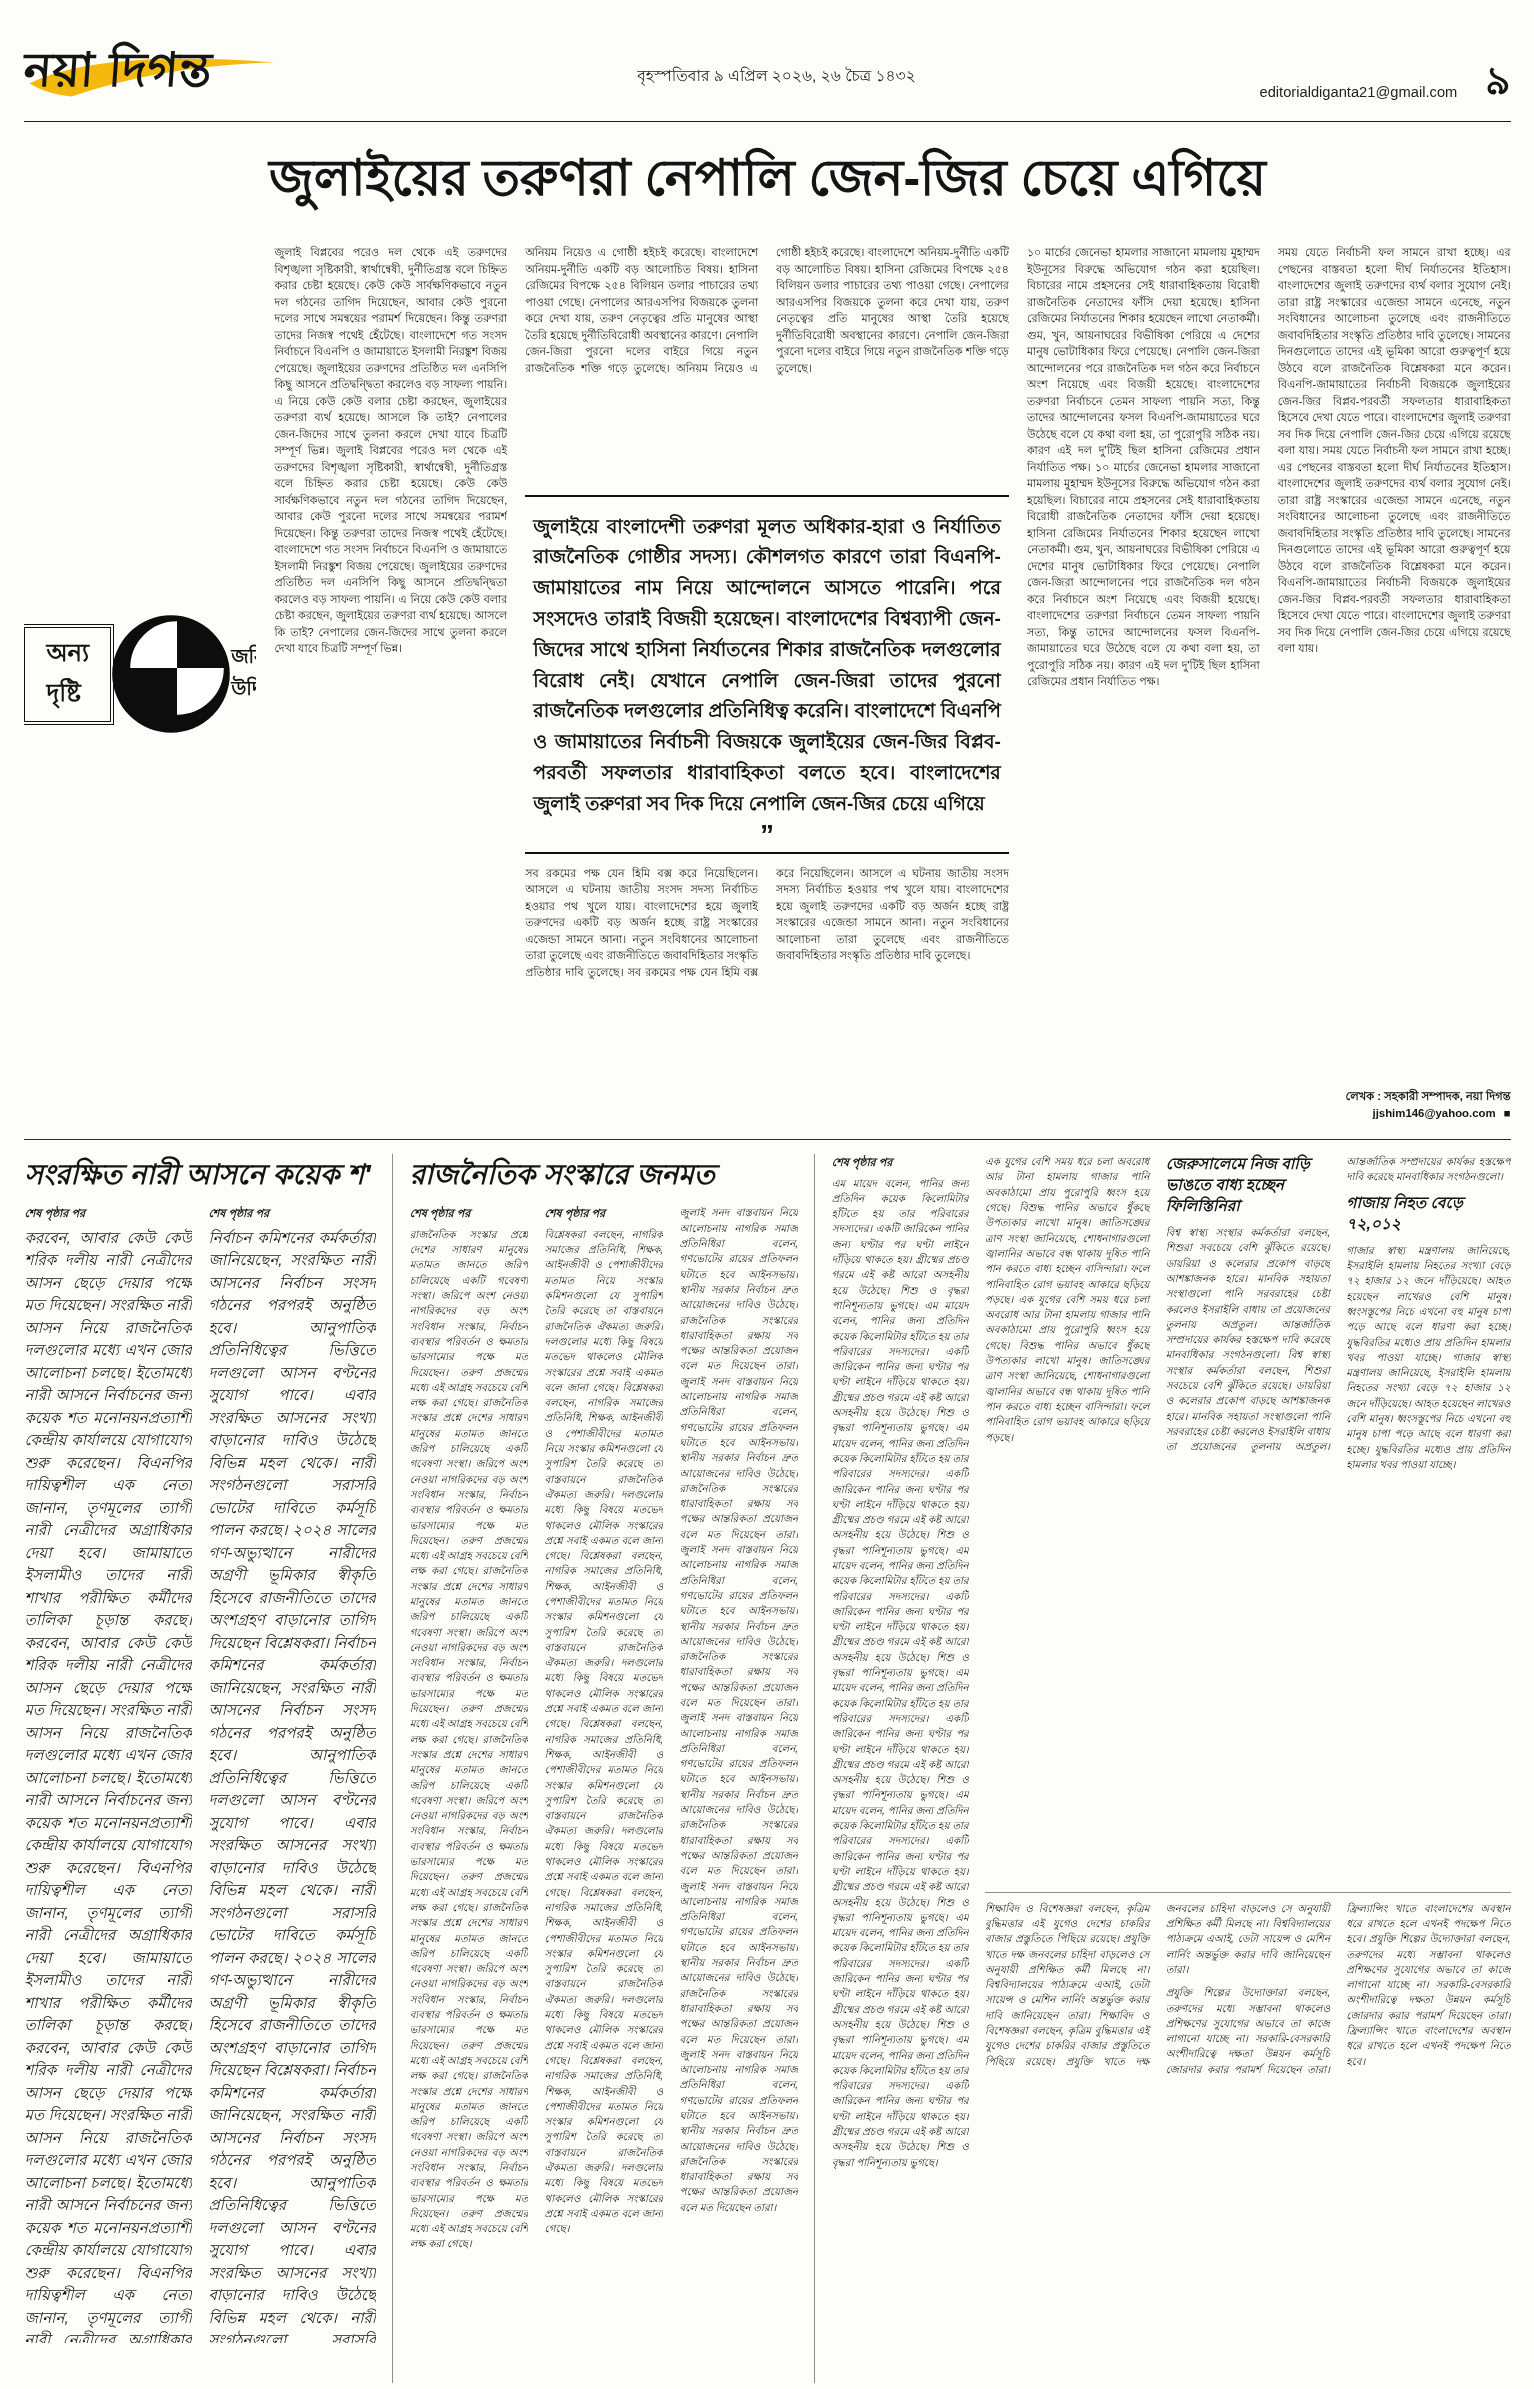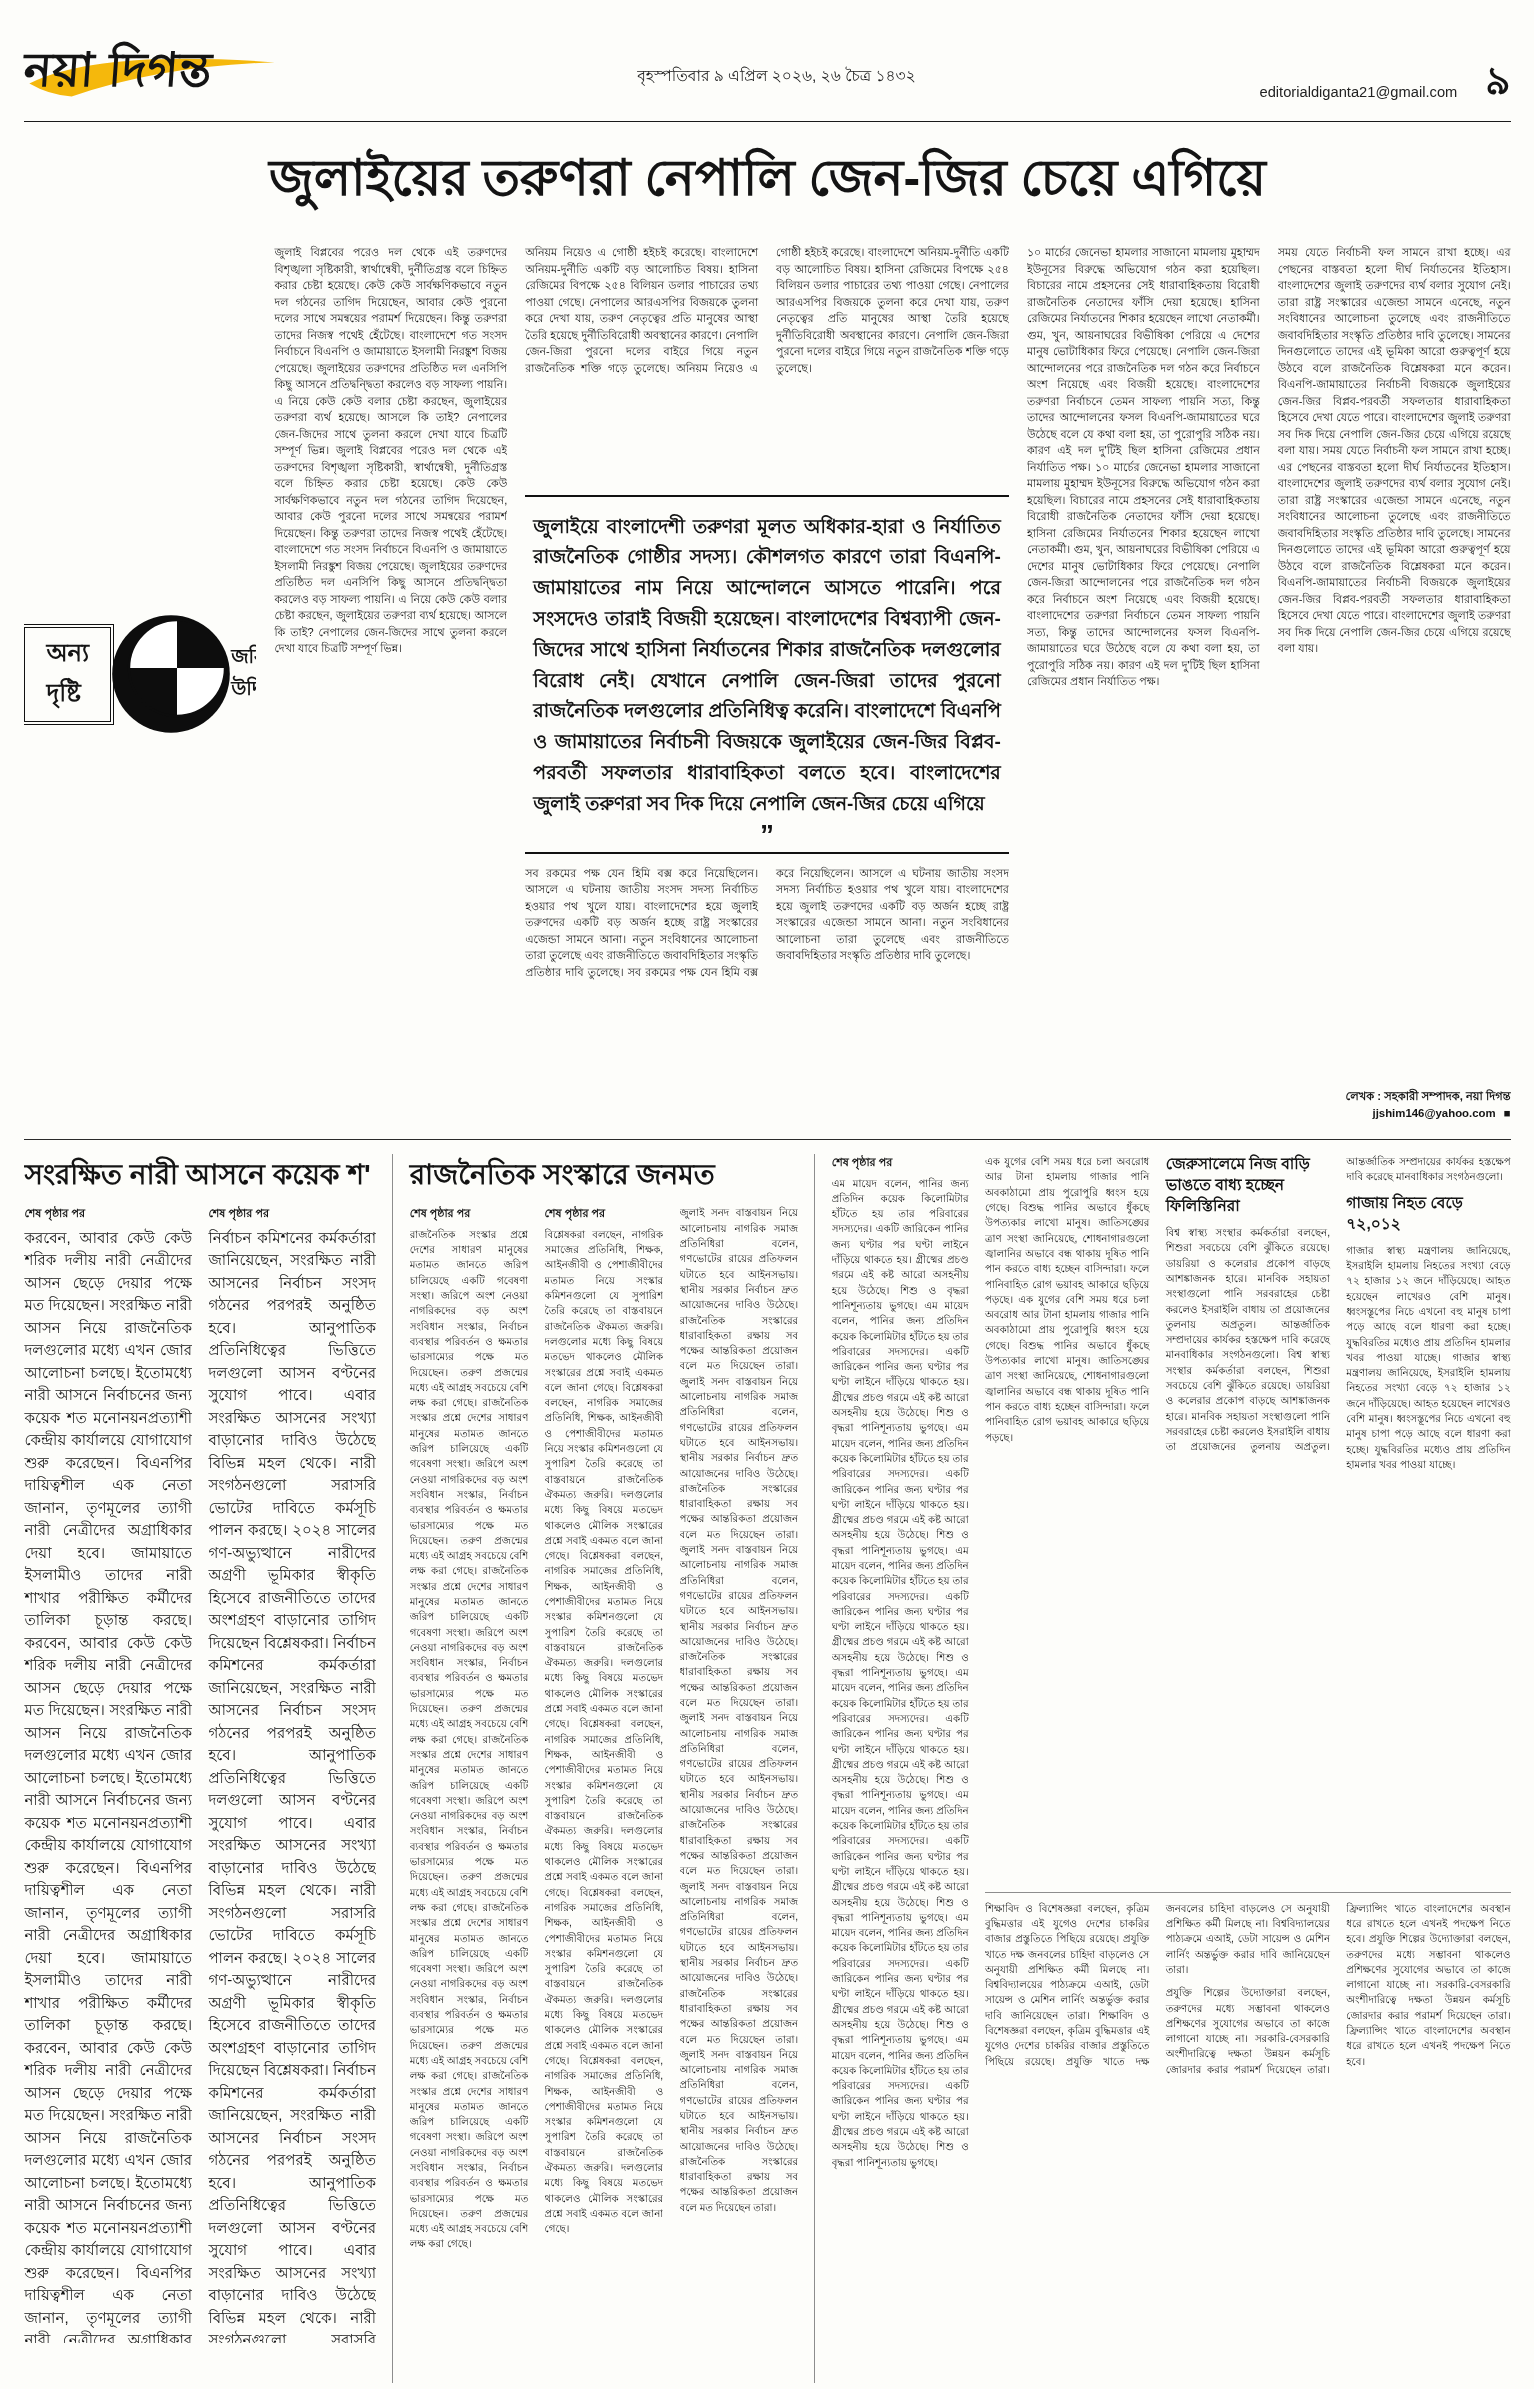--- a/index.html
+++ b/index.html
@@ -42,21 +42,21 @@
   .quote-mark { text-align:center; font-size:28px; line-height:0.8; padding-top:4.9px; }
   .qbot { columns:2; column-gap:18px; flex:1; overflow:hidden; }
   .lastcol { display:flex; flex-direction:column; overflow:hidden; }
   .lastcol .body-text { flex:1; overflow:hidden; }
   .credit { font-weight:bold; font-size:11.4px; text-align:right; padding-top:8.1px; }
   .credit .credit-mail { font-weight:bold; }
   .end-mark { display:inline-block; margin-left:4.9px; }
   
   .section-divider { border:none; border-top:1.6px solid #2a2a2a; margin:19.5px 0 14.7px; }
   .bottom { display:grid; grid-template-columns:368px 422px 1fr; height:1229px; }
-  .b-block { overflow:hidden; }
+  .b-block { overflow:hidden;font-style:italic; }
   .b-left { padding-right:16.3px; }
   .b-mid  { border-left:0.8px solid #8d8d8d; padding:0 16.3px; }
   .b-right{ border-left:0.8px solid #8d8d8d; padding-left:16.3px; }
   .b-head { font-size:28px; font-weight:bold; margin:3.3px 0 13px; line-height:1.25; }
   .b-head.center { text-align:left; }
   .cols { display:flex; gap:16.3px; }
   .colu { flex:1; overflow:hidden; height:1138px; }
   .cont-marker { font-weight:bold; font-size:11px; margin-bottom:2.4px; }
   .sm-text { font-size:15px; line-height:1.5; text-align:justify; color:#161616; }
   .xs-text { font-size:10.2px; line-height:1.5; text-align:justify; color:#161616; }

